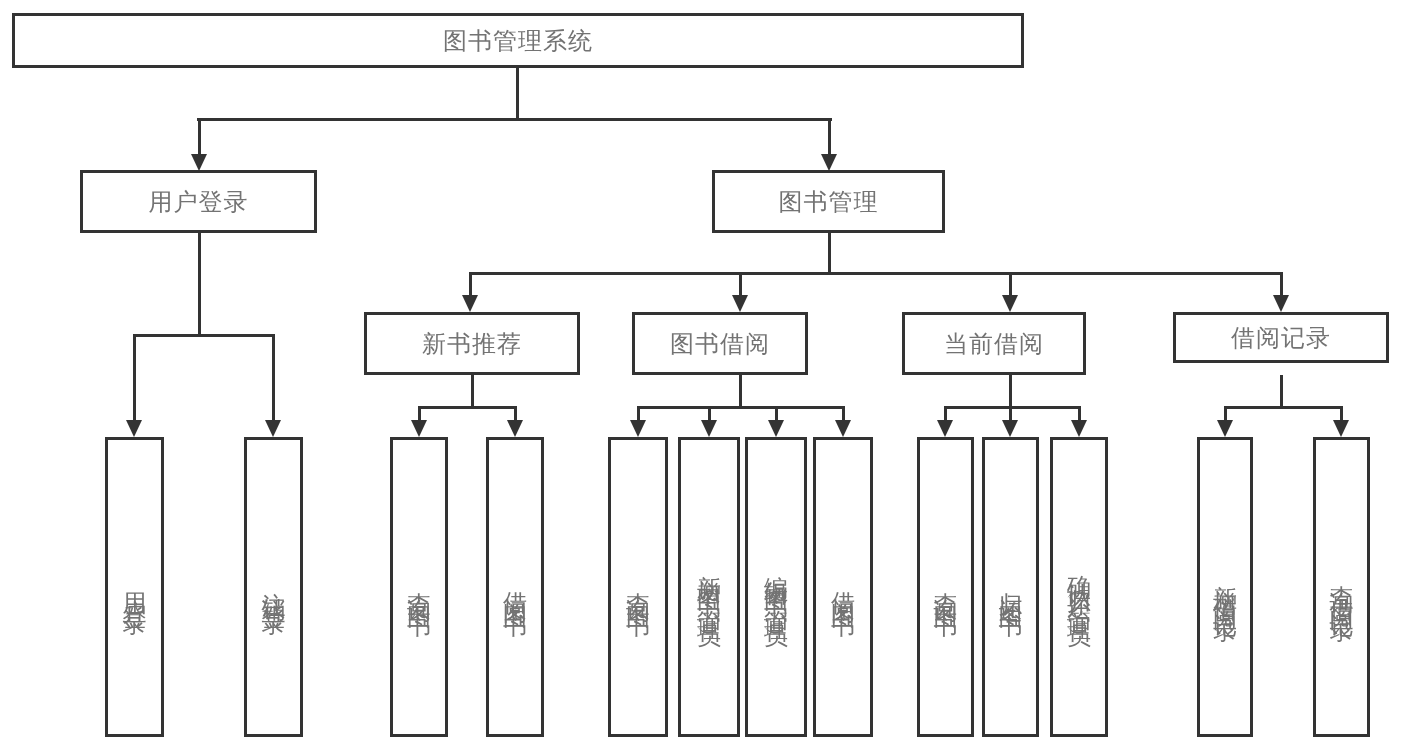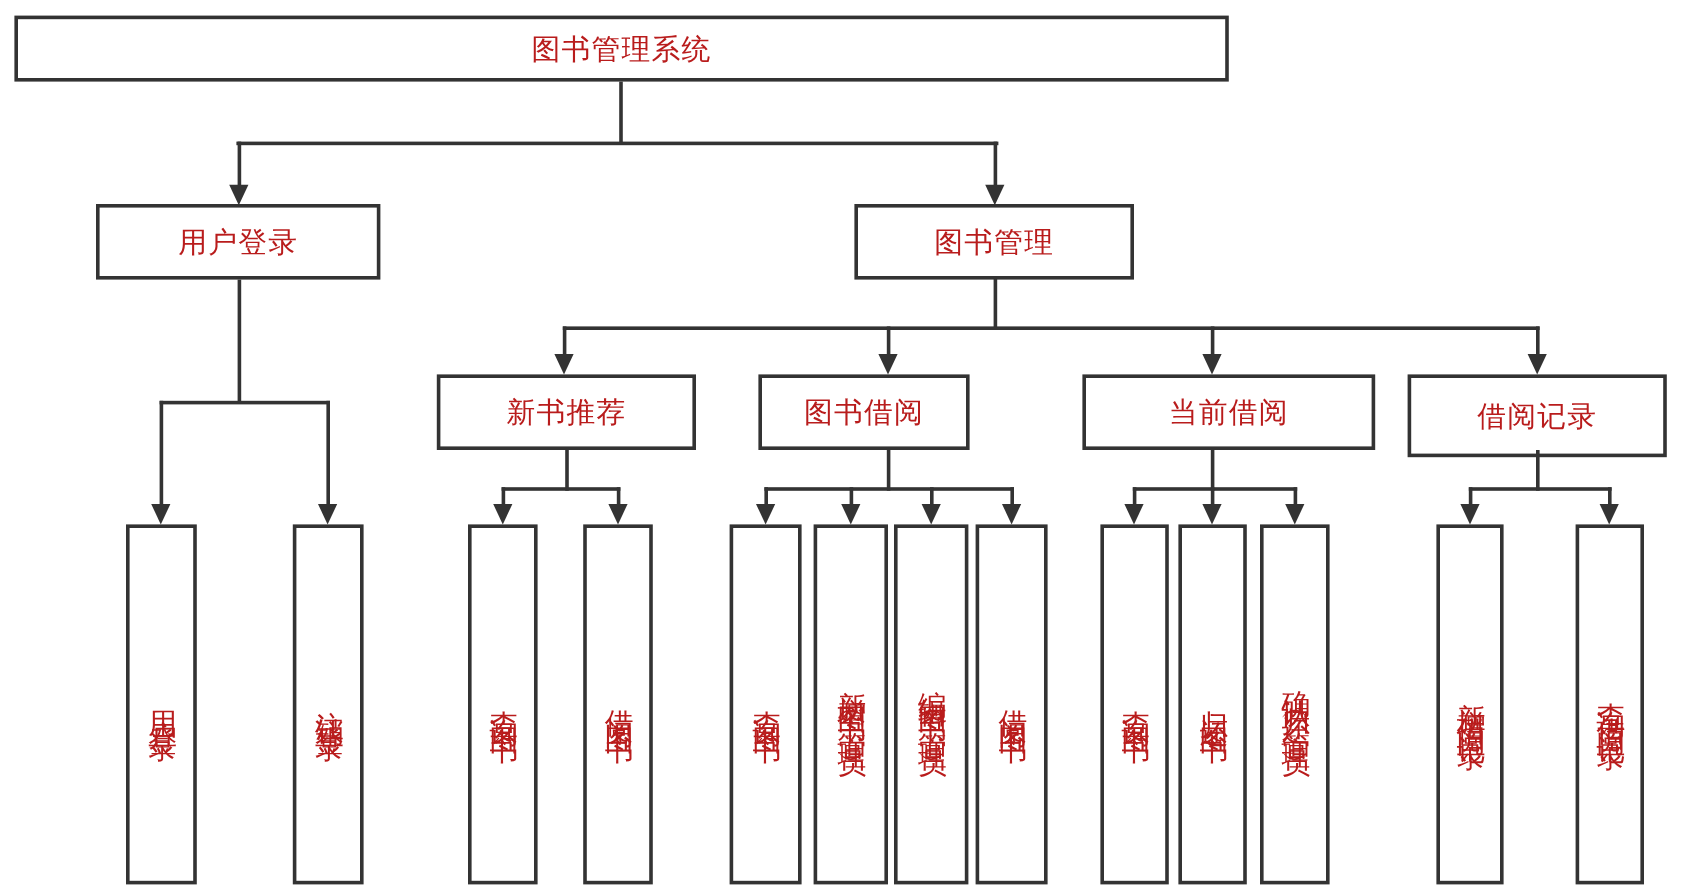--- a/index.html
+++ b/index.html
@@ -11,21 +11,21 @@
     overflow:hidden;
   }
   .node{
     position:absolute;
     box-sizing:border-box;
     background:#ffffff;
     border:3px solid #333333;
     display:flex;
     align-items:center;
     justify-content:center;
-    color:#b91c1c;
+    color:#737373;
     font-size:24px;
   }
   .node .label{
     letter-spacing:1px;
     white-space:nowrap;
   }
   .node.tall .label{
     writing-mode:vertical-lr;
     text-orientation:mixed;
     letter-spacing:7px;
@@ -70,25 +70,25 @@
   </div>
 
   <div class="node" style="left:364px;top:312px;width:216px;height:63px">
     <span class="label">新书推荐</span>
   </div>
 
   <div class="node" style="left:632px;top:312px;width:176px;height:63px">
     <span class="label">图书借阅</span>
   </div>
 
-  <div class="node" style="left:902px;top:312px;width:244px;height:63px">
+  <div class="node" style="left:902px;top:312px;width:184px;height:63px">
     <span class="label">当前借阅</span>
   </div>
 
-  <div class="node" style="left:1173px;top:312px;width:216px;height:69px">
+  <div class="node" style="left:1173px;top:312px;width:216px;height:51px">
     <span class="label">借阅记录</span>
   </div>
 
   <div class="node tall" style="left:105px;top:437px;width:59px;height:300px">
     <span class="label">用户登录</span>
   </div>
 
   <div class="node tall" style="left:244px;top:437px;width:59px;height:300px">
     <span class="label">注销登录</span>
   </div>

